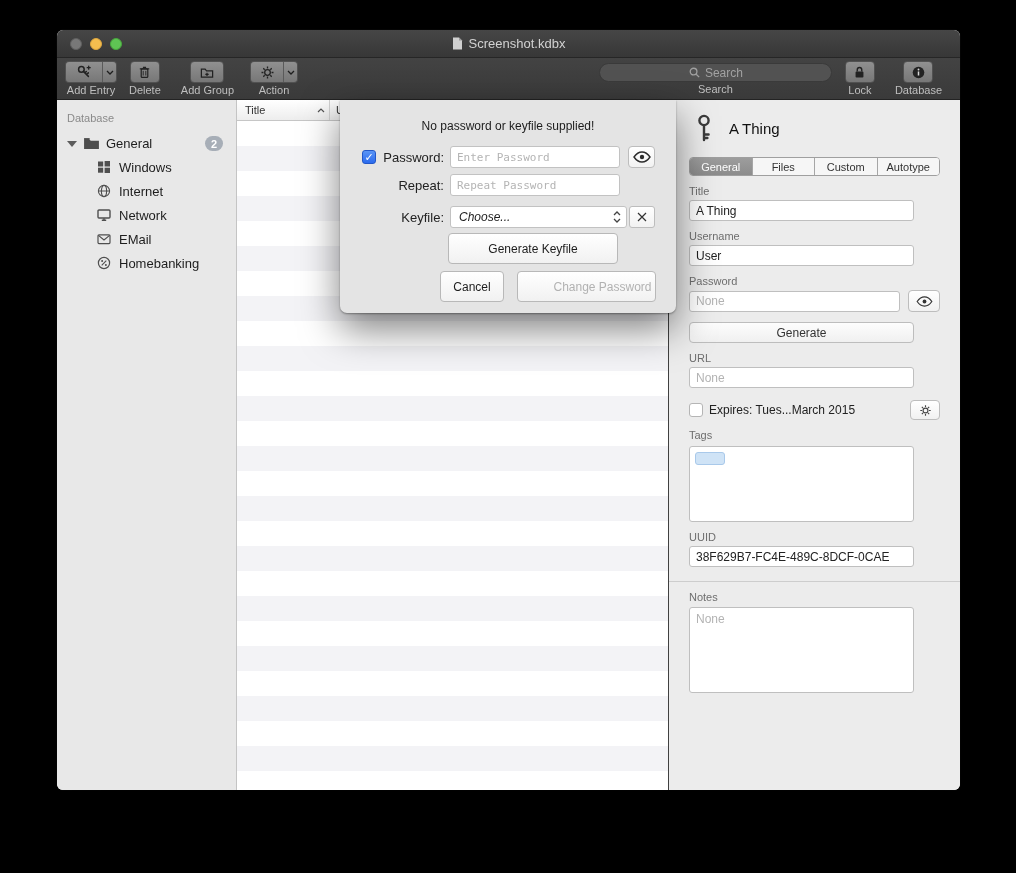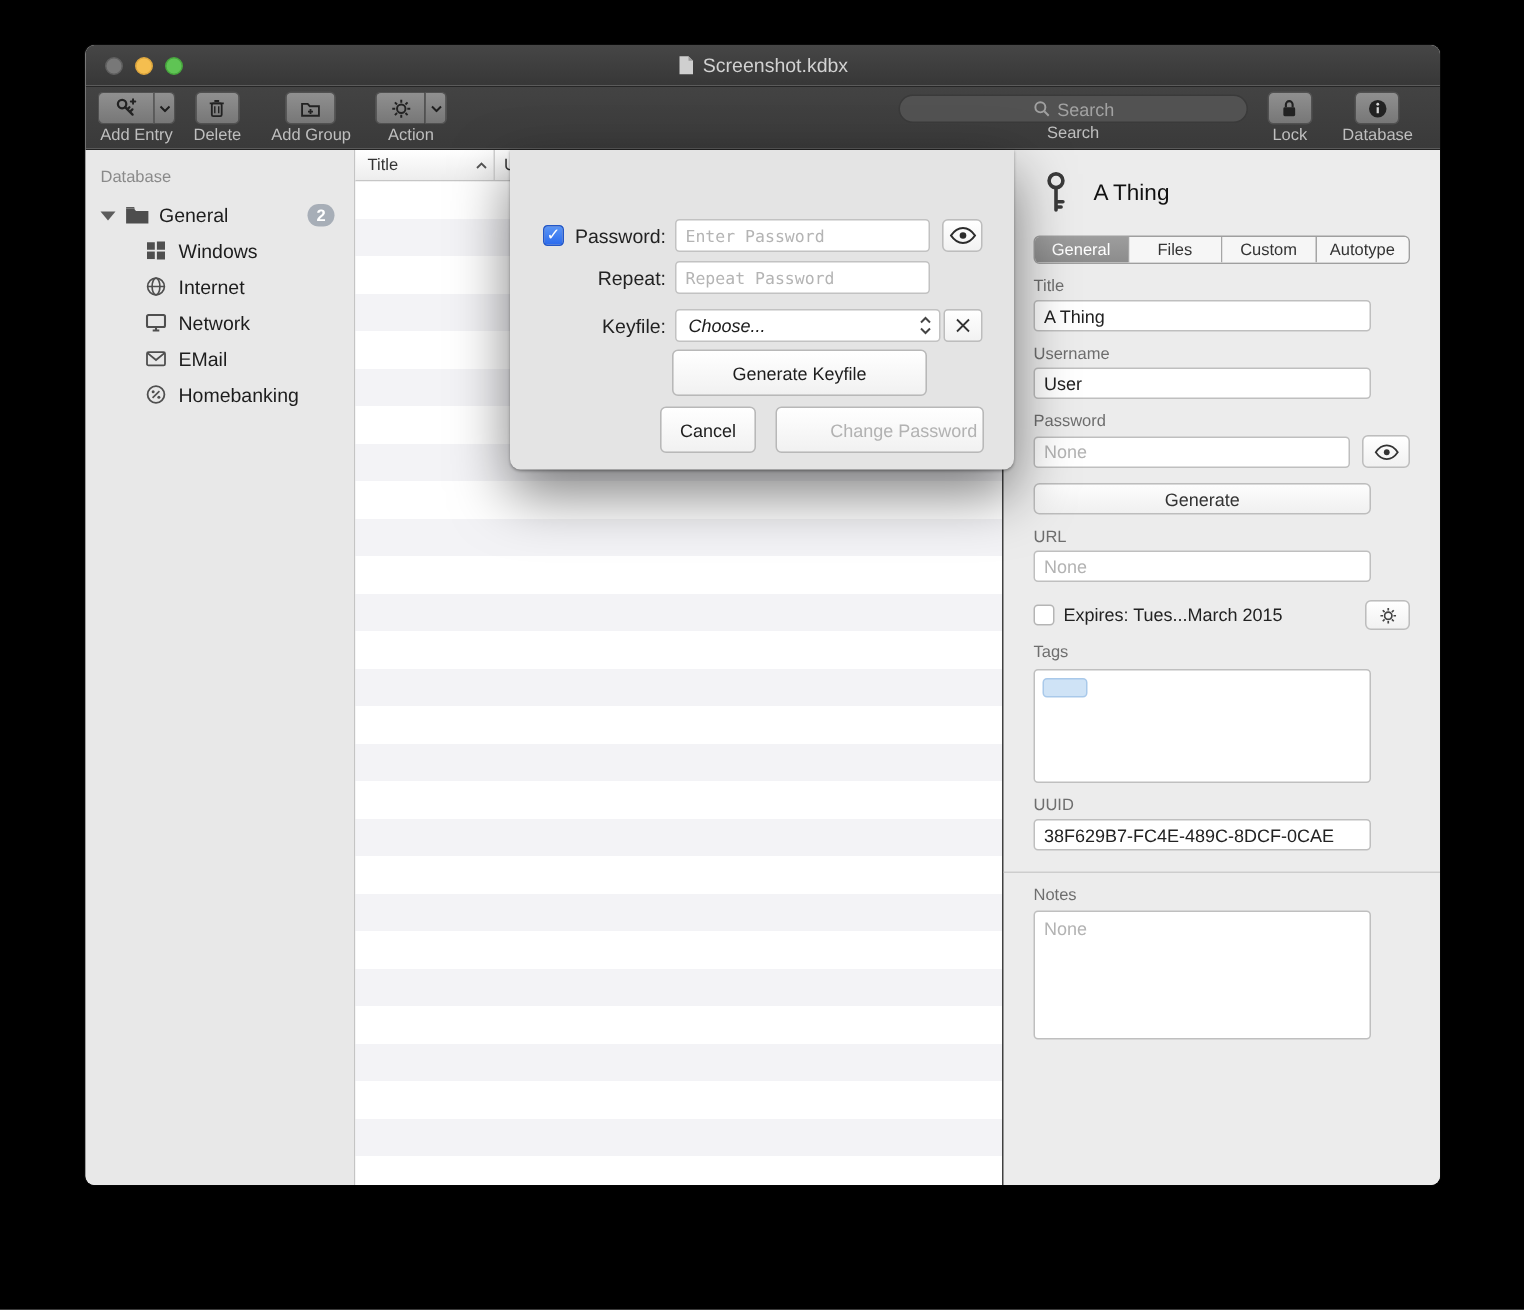--- a/index.html
+++ b/index.html
@@ -467,20 +467,21 @@
       <input class="t-field" value="38F629B7-FC4E-489C-8DCF-0CAE" style="">
 
       <div class="divider"></div>
 
       <div class="f-label">Notes</div>
       <textarea class="notes-area" placeholder="None" style=""></textarea>
     </div>
   </div>
 
   <div class="dialog">
+    <div class="dlg-msg">No password or keyfile supplied!</div>
 
     <div class="dlg-row" style="top:46px;">
       <span class="dlg-check">✓</span>
       <span class="dlg-label">Password:</span>
       <input class="mono-field" placeholder="Enter Password" style="">
       <button class="dlg-eye">
         <span style="display:flex;">
           <svg width="18" height="12" viewBox="0 0 18 12">
               <path d="M1 6C3.6 2.2 6.2 1 9 1s5.4 1.2 8 5c-2.6 3.8-5.2 5-8 5S3.6 9.8 1 6z" fill="none" stroke="#2c2c2c" stroke-width="1.4"></path>
               <circle cx="9" cy="6" r="2.2" fill="#2c2c2c"></circle>

